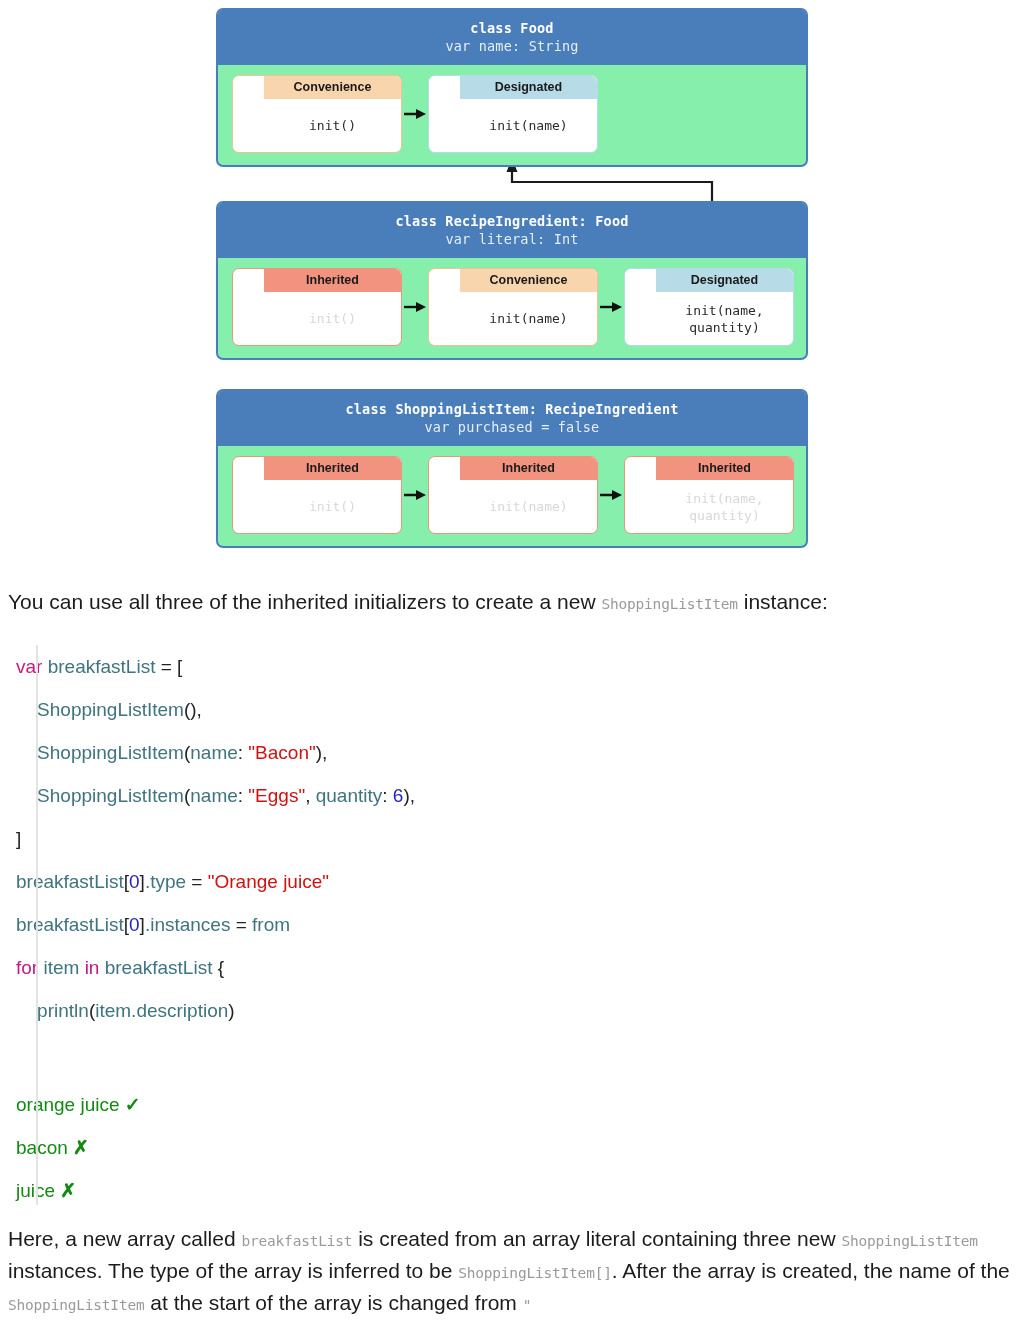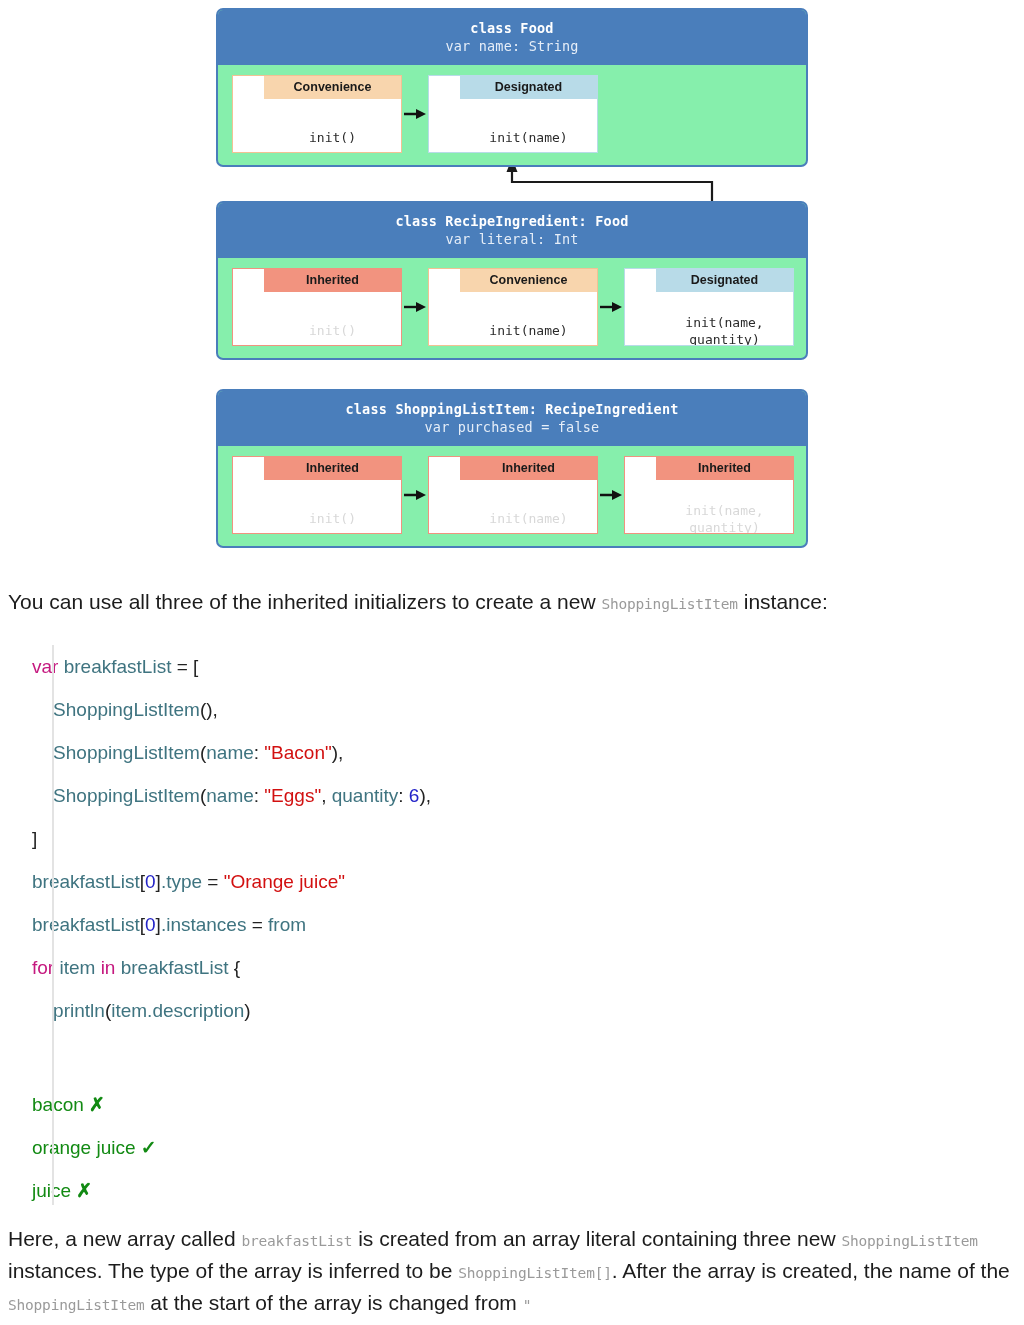--- a/index.html
+++ b/index.html
@@ -44,21 +44,21 @@
     position: relative;
     padding: 10px 0 12px 0;
     height: 100px;
   }
 
   .init-card {
     position: absolute;
     top: 10px;
     width: 170px;
     height: 78px;
-    border-radius: 0;
+    border-radius: 7px;
     border: 1.5px solid #000;
     background: #ffffff;
     overflow: hidden;
     padding-left: 31px;
   }
   .init-card .cap {
     height: 23px;
     line-height: 23px;
     text-align: center;
     font-size: 12.5px;
@@ -70,21 +70,20 @@
     height: 53px;
     display: flex;
     align-items: center;
     justify-content: center;
     text-align: center;
     font-family: "DejaVu Sans Mono", monospace;
     font-size: 13px;
     line-height: 17px;
     white-space: pre-line;
     color: #2b2b2b;
-    margin-top: 12px;
   }
   .kind-convenience { border-color: #f2c193; }
   .kind-convenience .cap { background: #f8d5ad; }
   .kind-designated  { border-color: #b8dbe8; }
   .kind-designated  .cap { background: #b8dbe8; }
   .kind-inherited   { border-color: #f0937f; }
   .kind-inherited   .cap { background: #f2937f; }
   .kind-inherited   .sig { color: #d8d8d8; }
 
   .col1 { left: 14px; }
@@ -112,21 +111,21 @@
   .prose code, .codespan {
     font-family: "DejaVu Sans Mono", monospace;
     font-size: 14.5px;
     color: #9a9a9a;
     letter-spacing: -0.2px;
   }
 
   
   .codeblock {
     position: absolute;
-    left: 16px;
+    left: 0;
     width: 938px;
     font-family: "Liberation Sans", sans-serif;
   }
   .codeblock::before {
     content: "";
     position: absolute;
     left: 36px; top: 0;
     width: 2px; height: 100%;
     background: #e3e3e3;
   }
@@ -270,22 +269,22 @@
 
     <div class="cline"><span class="type">breakfastList</span><span class="plain">[</span><span class="num">0</span><span class="plain">]</span><span class="type">.instances </span><span class="plain">= </span><span class="type">from</span></div>
 
     <div class="cline"><span class="kw">for</span><span class="type"> item </span><span class="kw">in</span><span class="type"> breakfastList </span><span class="plain">{</span></div>
 
     <div class="cline"><span class="type">    println</span><span class="plain">(</span><span class="type">item.description</span><span class="plain">)</span></div>
   </div>
 
   <div class="codeblock" style="top:1040px; height:165px;">
     <div class="gap"></div>
+    <div class="cline out"><span>orange juice </span><span style="font-weight:bold;">✓</span></div>
     <div class="cline out"><span>bacon </span><span style="font-weight:bold;">✗</span></div>
-    <div class="cline out"><span>orange juice </span><span style="font-weight:bold;">✓</span></div>
     <div class="cline out"><span>juice </span><span style="font-weight:bold;">✗</span></div>
   </div>
 
   <div class="prose" style="top:1224px; line-height:30px;">
     <span>Here, a new array called </span><span class="codespan">breakfastList</span><span> is created from an array literal containing three new </span><span class="codespan">ShoppingListItem</span><span> instances. The type of the array is inferred to be </span><span class="codespan">ShoppingListItem[]</span><span>. After the array is created, the name of the </span><span class="codespan">ShoppingListItem</span><span> at the start of the array is changed from </span><span class="codespan">"</span>
   </div>
 
 </div>
 
 </body></html>

